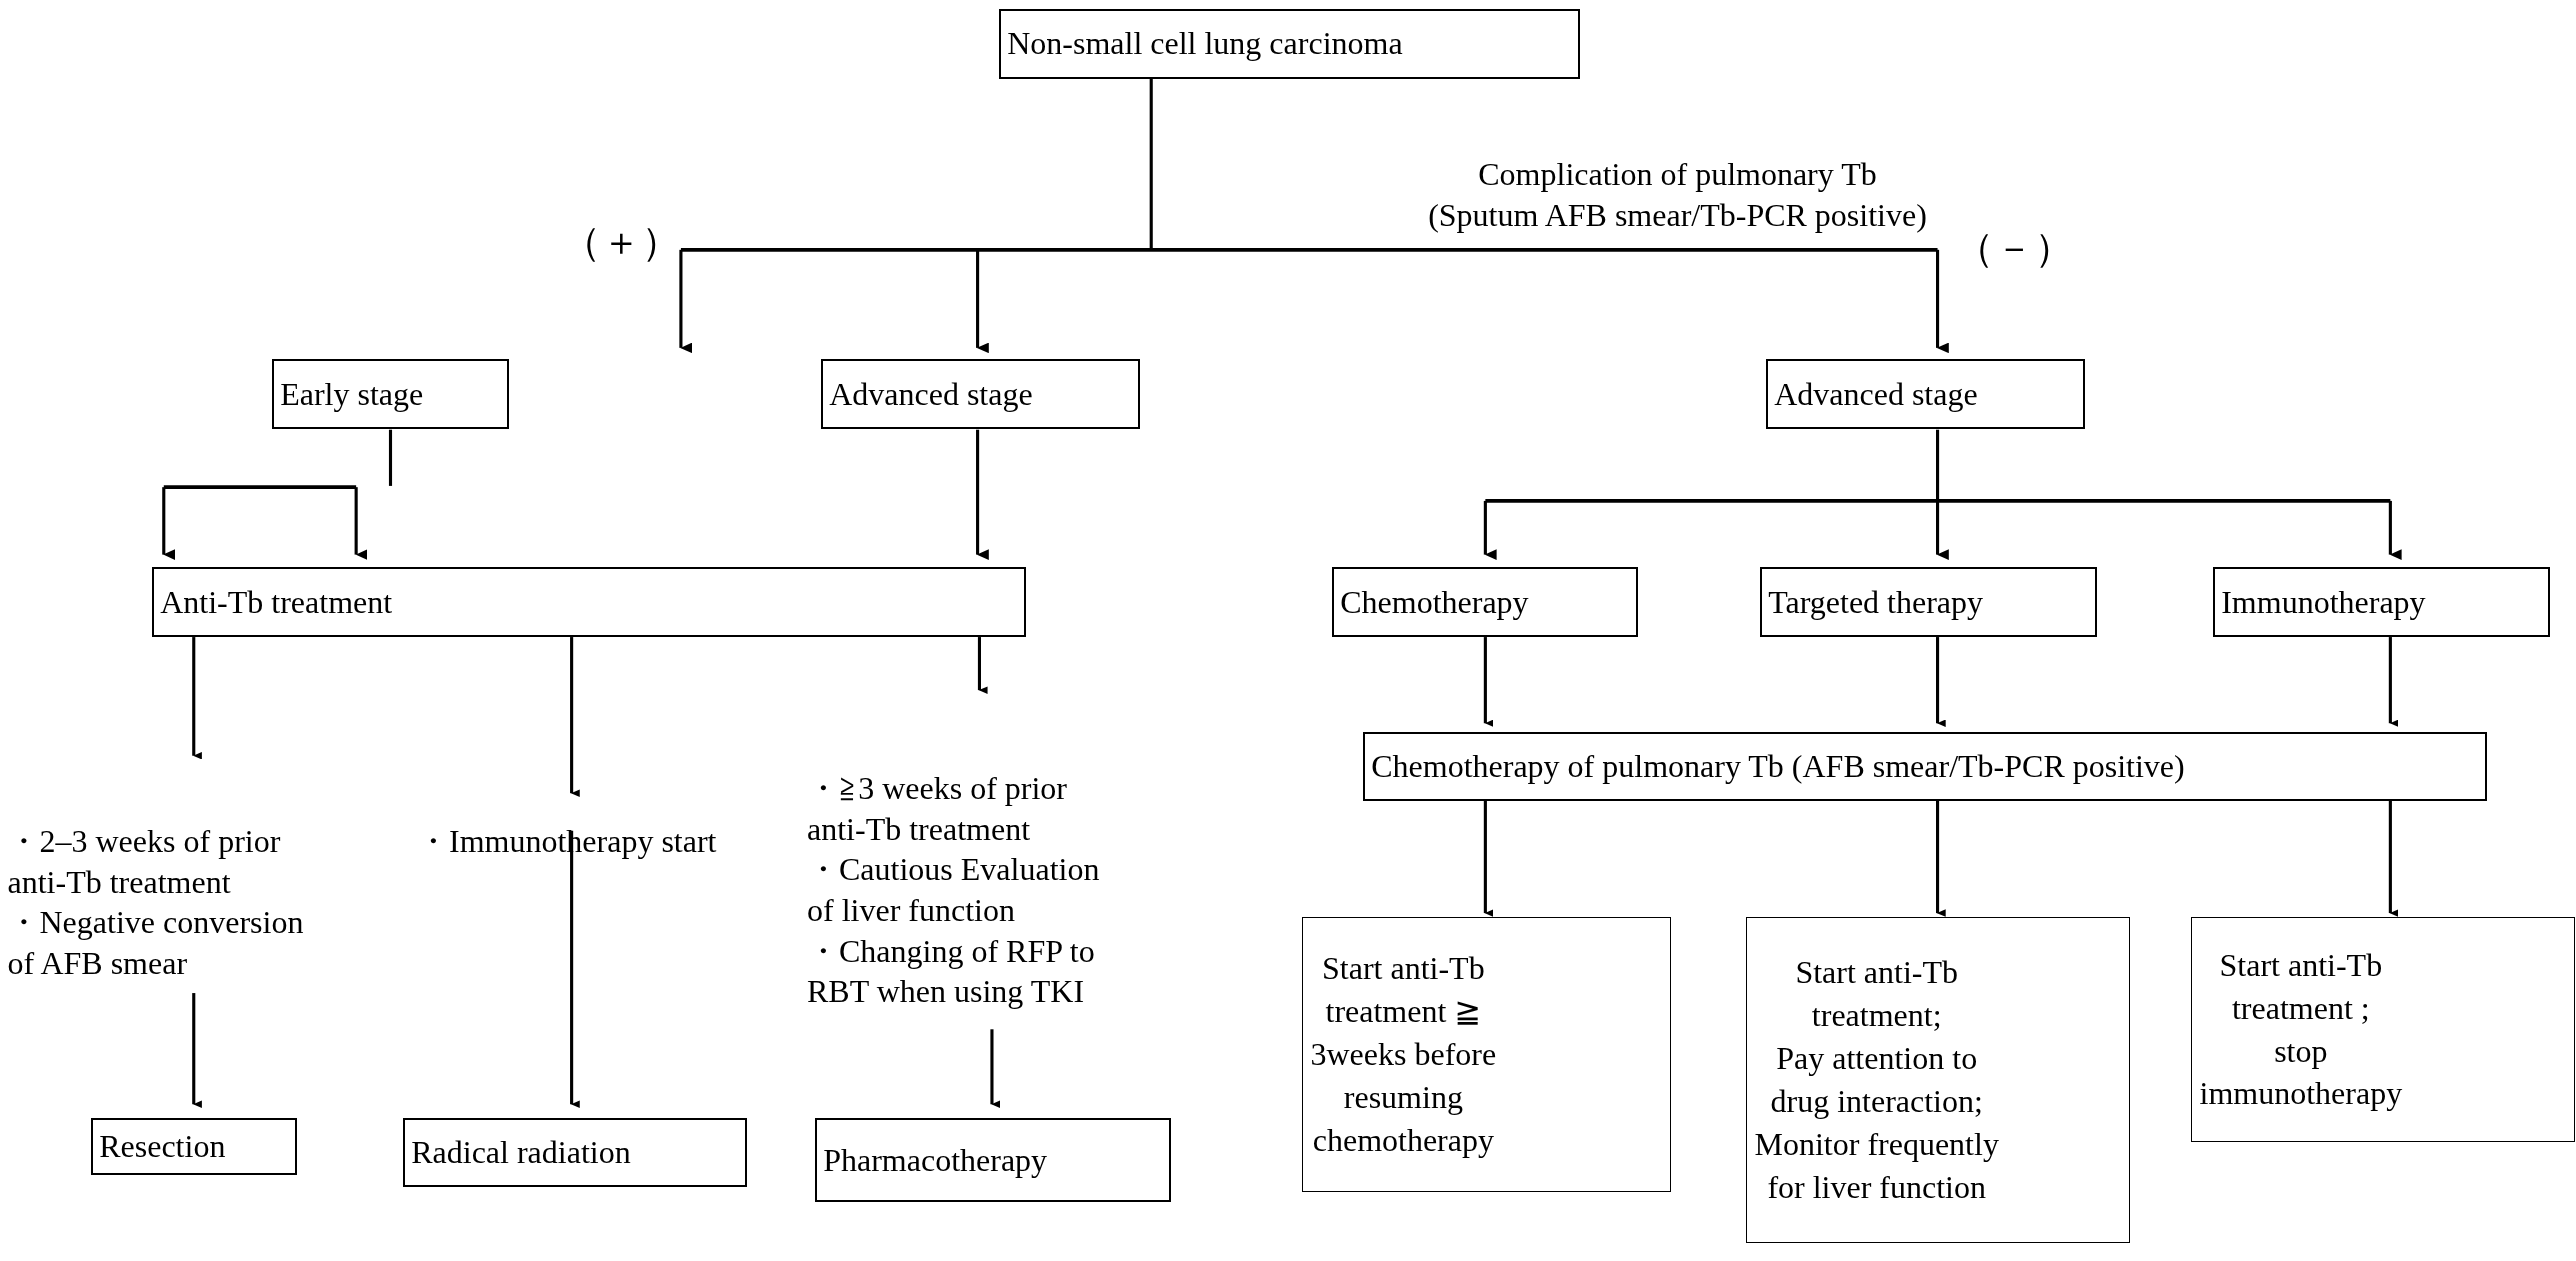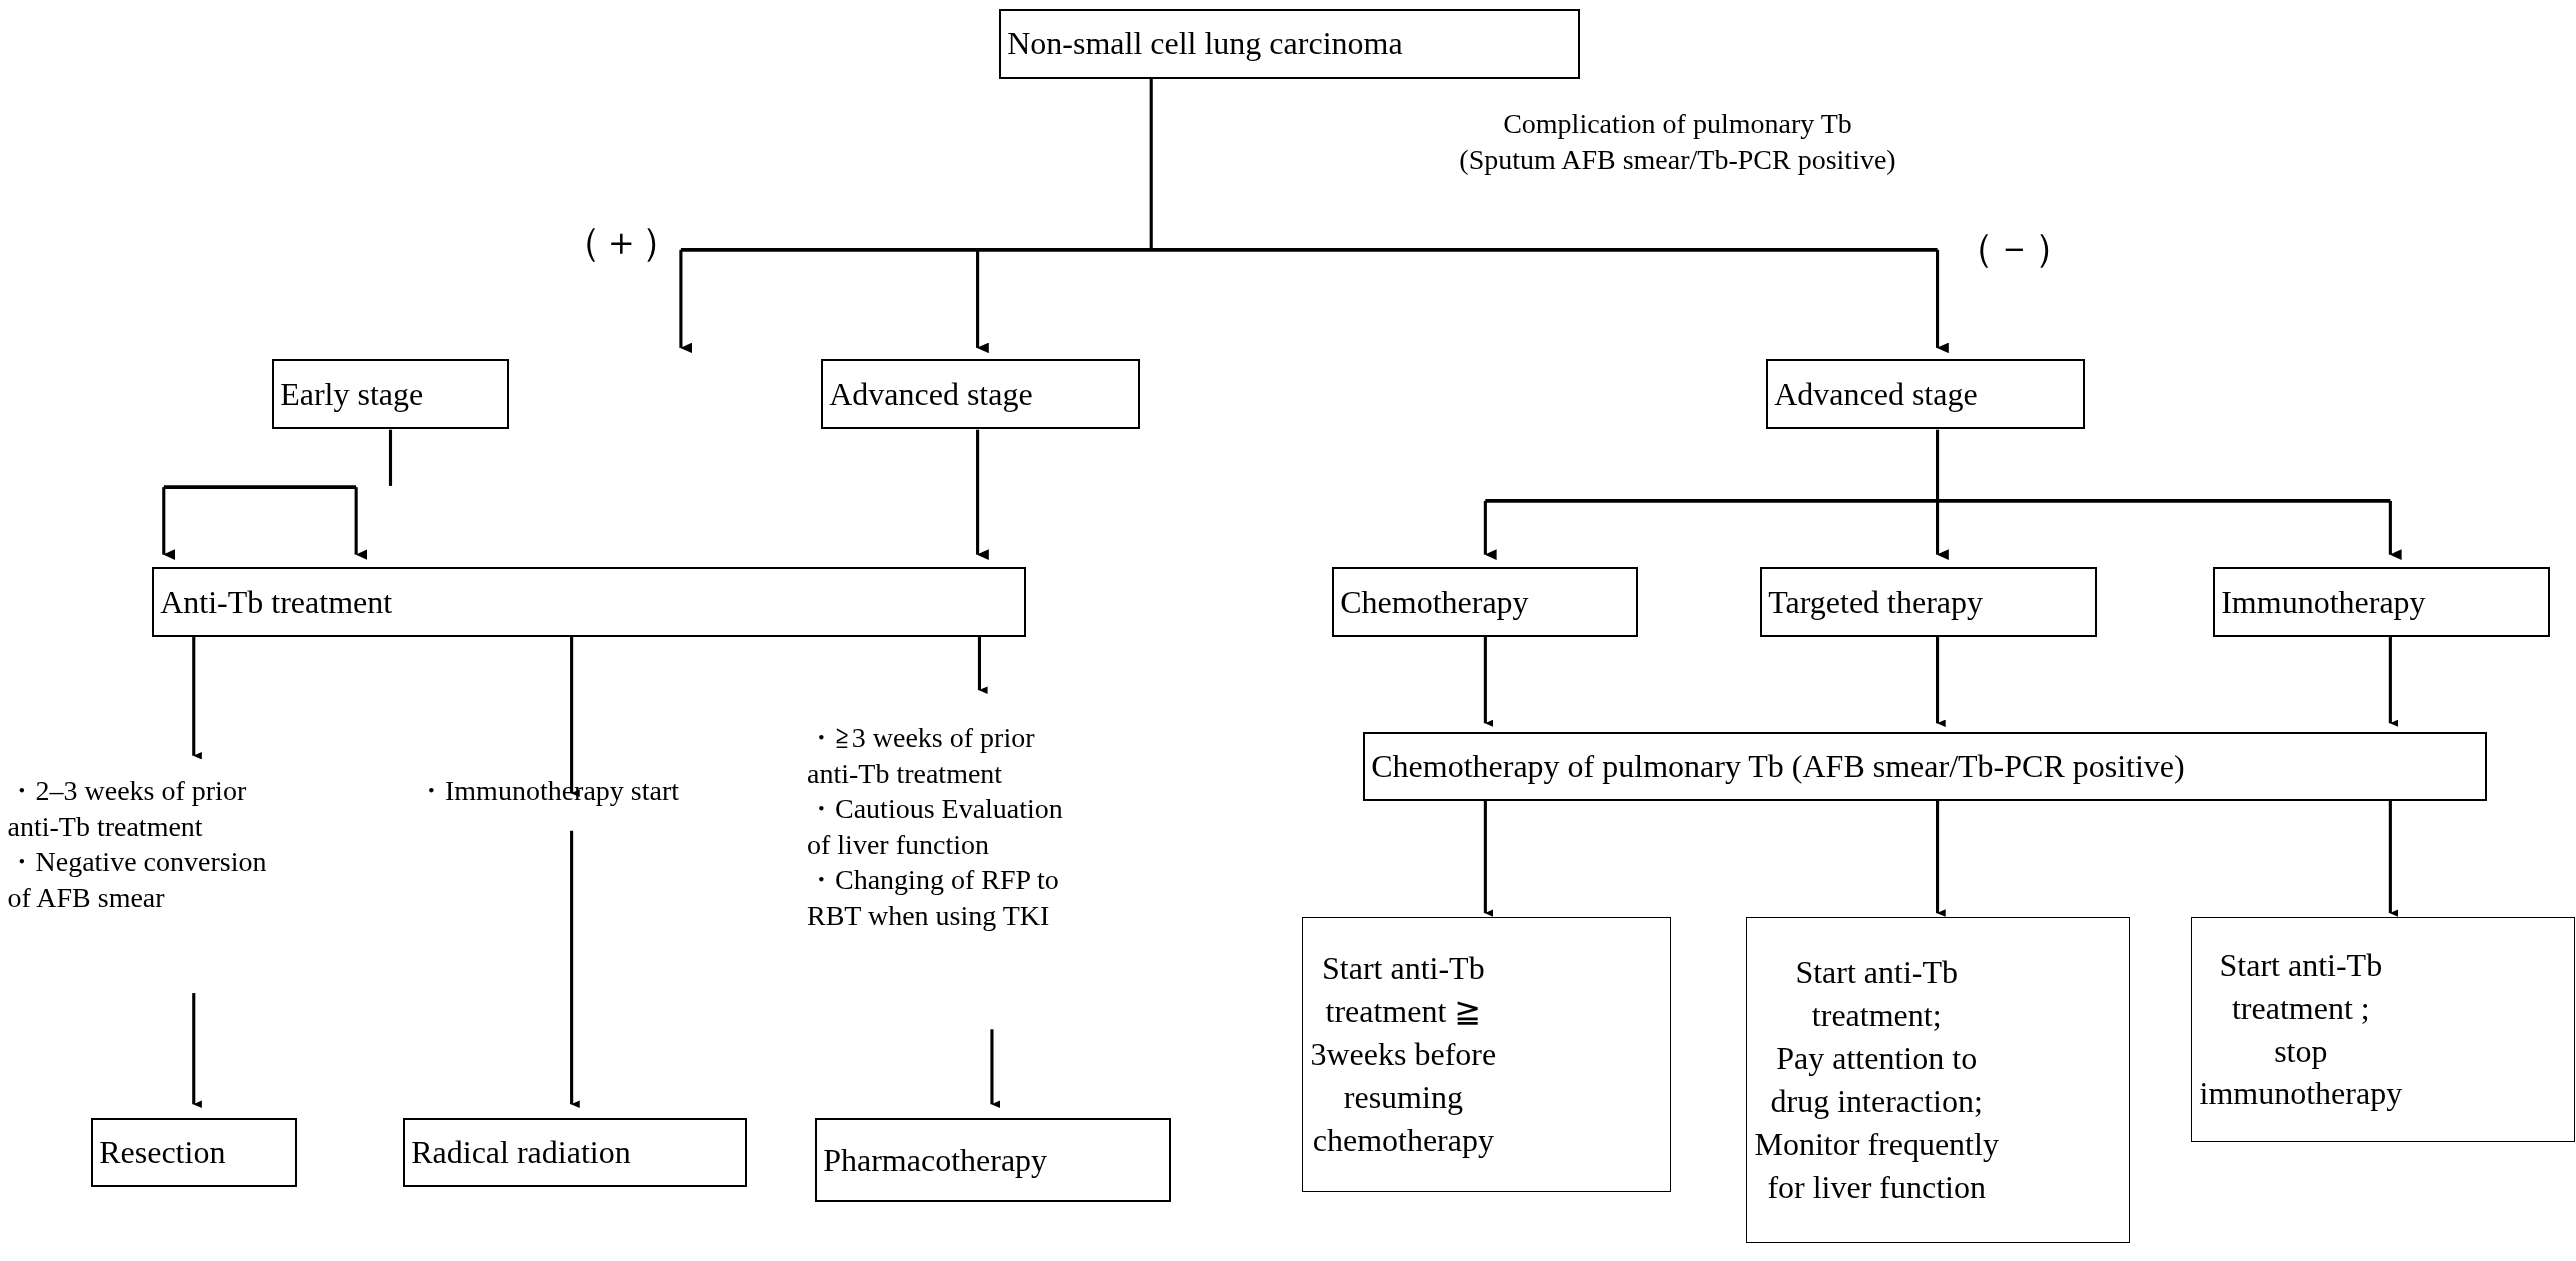--- a/index.html
+++ b/index.html
@@ -34,24 +34,25 @@
     padding: 2.5px 6.2px;
   }
   .box.multi {
     line-height: 1.34;
     padding: 8.7px 7.5px;
     border-width: 1.9px;
   }
   
   .ftext {
     position: absolute;
-    font-size: 28px;
+    font-size: 32px;
     line-height: 1.27;
     white-space: pre-line;
     text-align: left;
+    margin-top: 48px;
   }
   .ftext.center { text-align: center; }
   .sign {
     position: absolute;
     font-size: 39px;
     line-height: 1;
     letter-spacing: 0.02em;
   }
   svg.overlay {
     position: absolute;
@@ -147,21 +148,21 @@
 
   <div class="ftext" style="left:417px; top:773px; width:350px;">・Immunotherapy start</div>
 
   <div class="ftext" style="left:807px; top:720px; width:425px;">・≧3 weeks of prior
   anti-Tb treatment
 ・Cautious Evaluation
   of liver function
 ・Changing of RFP to
   RBT when using TKI</div>
 
-  <div class="box" style="left:91px; top:1118px; width:206px; height:69px;">
+  <div class="box" style="left:91px; top:1118px; width:206px; height:57px;">
     <span>Resection</span>
   </div>
 
   <div class="box" style="left:403px; top:1118px; width:344px; height:69px;">
     <span>Radical radiation</span>
   </div>
 
   <div class="box" style="left:815px; top:1118px; width:356px; height:84px;">
     <span>Pharmacotherapy</span>
   </div>

